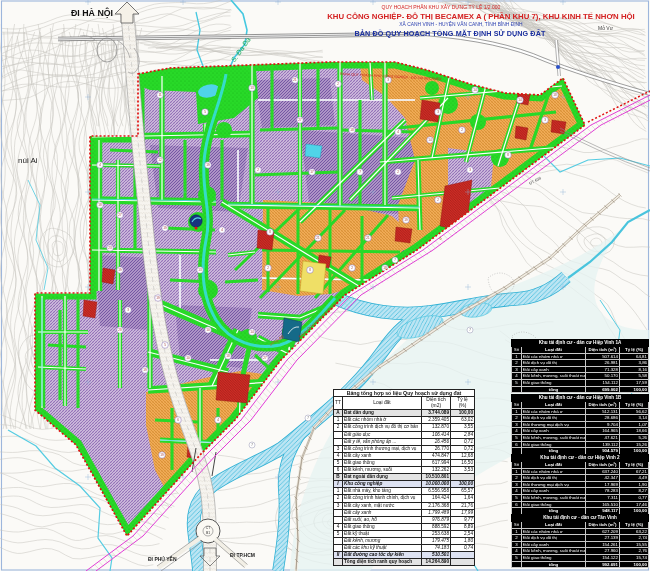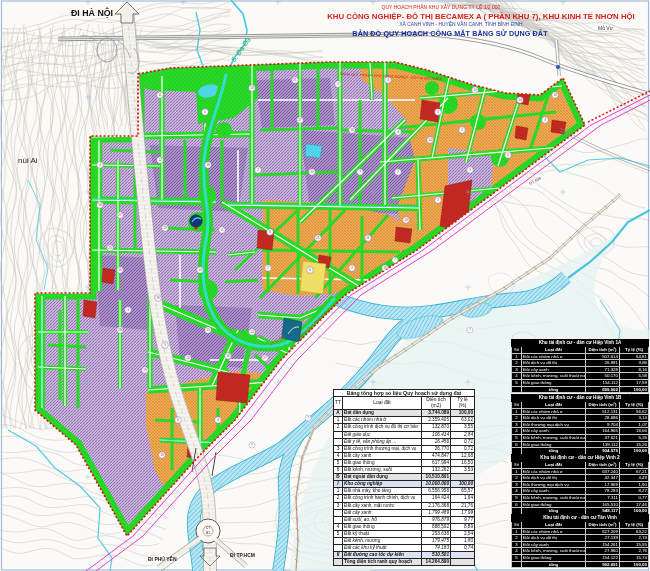--- a/index.html
+++ b/index.html
@@ -669,21 +669,21 @@
 <path d="M560,128 Q600,150 650,168 M560,131 Q600,153 650,171" stroke="#8d8d8d" stroke-width="0.6" fill="none"></path>
 <text x="530" y="185" font-size="4" fill="#555" transform="rotate(-28 530 185)" font-family="Liberation Sans">ĐT 638</text>
 <text x="440,240" y="240" font-size="4" fill="#b06a28" transform="rotate(-32 440 240)" font-family="Liberation Sans">đường đất</text>
 <path d="M512,336 q10,-8 22,0 q8,8 -2,14 q-14,6 -20,-14 z" fill="none" stroke="#999" stroke-width="0.5" stroke-dasharray="1 1.5"></path>
 <path d="M488,278 q12,-10 24,0 q6,10 -6,16 q-16,4 -18,-16 z" fill="none" stroke="#999" stroke-width="0.5" stroke-dasharray="1 1.5"></path>
 </svg>
 
 <div class="abs t1" style="left:281px; top:4px; width:320px; text-align:center;">QUY HOẠCH PHÂN KHU XÂY DỰNG TỶ LỆ 1/2.000</div>
 <div class="abs t2" style="left:261px; top:11.5px; width:440px; text-align:center;">KHU CÔNG NGHIỆP- ĐÔ THỊ BECAMEX A ( PHẦN KHU 7), KHU KINH TẾ NHƠN HỘI</div>
 <div class="abs t3" style="left:311px; top:21.5px; width:300px; text-align:center;">XÃ CANH VINH - HUYỆN VÂN CANH, TỈNH BÌNH ĐỊNH</div>
-<div class="abs t4" style="left:300px; top:29px; width:300px; text-align:center;">BẢN ĐỒ QUY HOẠCH CÔNG MẶT BẰNG SỬ DỤNG ĐẤT</div>
+<div class="abs t4" style="left:300px; top:29px; width:300px; text-align:center;">BẢN ĐỒ QUY HOẠCH TỔNG MẶT ĐỊNH SỬ DỤNG ĐẤT</div>
 
 <table class="mt abs" style="left:333px; top:389px;">
       <colgroup>
         <col style="width:9px">
         <col style="width:79px">
         <col style="width:29px">
         <col style="width:24px">
       </colgroup>
       <tbody>
         <tr>

